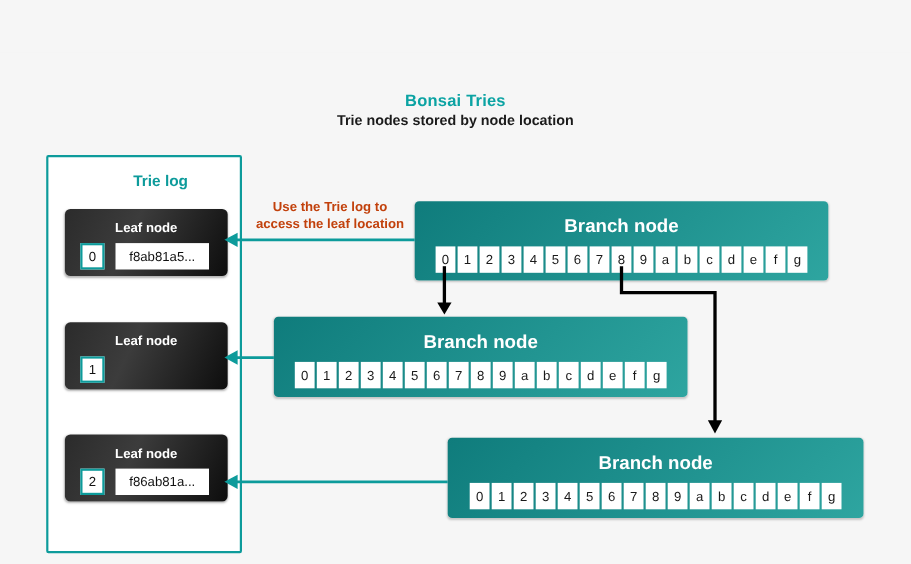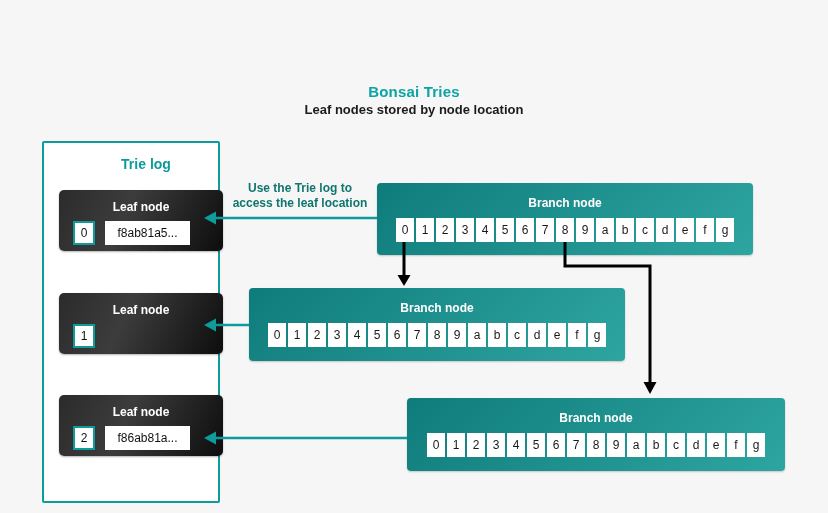--- a/index.html
+++ b/index.html
@@ -17,21 +17,21 @@
     color:#1b1b1b; font-size:13px; font-weight:700;
   }
   .panel {
     position:absolute; left:42px; top:93px; width:178px; height:362px;
     background:#ffffff; border:2px solid #0d9b9b; border-radius:2px; z-index:1;
   }
   .panel-title {
     margin-top:13px; text-align:center; color:#0d9b9b; font-size:14px; font-weight:700;padding-left:30px;
   }
   .leaf {
-    position:absolute; left:15px; width:164px; height:61px; border-radius:5px;
+    position:absolute; left:15px; width:148px; height:61px; border-radius:5px;
     background:linear-gradient(115deg, #2b2b2b 0%, #3c3c3c 40%, #0d0d0d 100%);
     box-shadow:0 1px 2px rgba(0,0,0,.3);
   }
   .leaf.l0 { top:47px; } .leaf.l1 { top:150px; } .leaf.l2 { top:252px; }
   .leaf-title {
     padding-top:10px; text-align:center; color:#ffffff; font-size:12px; font-weight:700;
   }
   .leaf-row { display:flex; align-items:center; margin-top:7px; padding-left:14px; }
   .leaf-index {
     width:22px; height:24px; background:#ffffff; border:2px solid #0d9b9b;
@@ -43,43 +43,43 @@
   }
   .branch {
     position:absolute; border-radius:4px; z-index:1;
     background:linear-gradient(135deg, #0f7c7c 0%, #2ea5a0 100%);
     box-shadow:0 1px 2px rgba(0,0,0,.2);
   }
   .branch.b0 { left:377px; top:135px; width:376px; height:72px; }
   .branch.b1 { left:249px; top:240px; width:376px; height:73px; }
   .branch.b2 { left:407px; top:350px; width:378px; height:73px; }
   .branch-title {
-    padding-top:13px; text-align:center; color:#ffffff; font-size:12px; font-weight:700;
+    padding-top:13px; text-align:center; color:#ffffff; font-size:17px; font-weight:700;
   }
   .cell-row { display:flex; justify-content:center; gap:2px; margin-top:8px; }
   .cell {
     width:18px; height:24px; background:#ffffff; color:#1a1a1a;
     font-size:12px; line-height:24px; text-align:center;
   }
   .annotation {
     position:absolute; left:220px; top:133px; width:160px; text-align:center;
-    color:#0f766e; font-size:12px; font-weight:700; line-height:15px; z-index:3;
+    color:#c2410c; font-size:12px; font-weight:700; line-height:15px; z-index:3;
   }
   .overlay {
     position:absolute; left:0; top:0; width:828px; height:513px; z-index:2;
     pointer-events:none;
   }
 </style>
 </head>
 <body>
 
 <div class="canvas">
 
   <div class="page-title">Bonsai Tries</div>
-  <div class="page-subtitle">Leaf nodes stored by node location</div>
+  <div class="page-subtitle">Trie nodes stored by node location</div>
 
   <div class="panel">
     <div class="panel-title">Trie log</div>
 
     <div class="leaf l0">
       <div class="leaf-title">Leaf node</div>
       <div class="leaf-row">
         <div class="leaf-index">0</div>
         <div class="leaf-hash">f8ab81a5...</div>
       </div>

